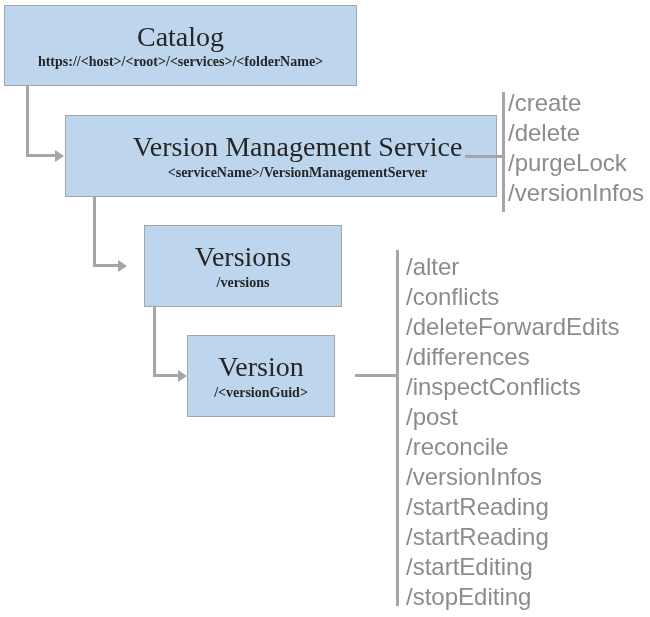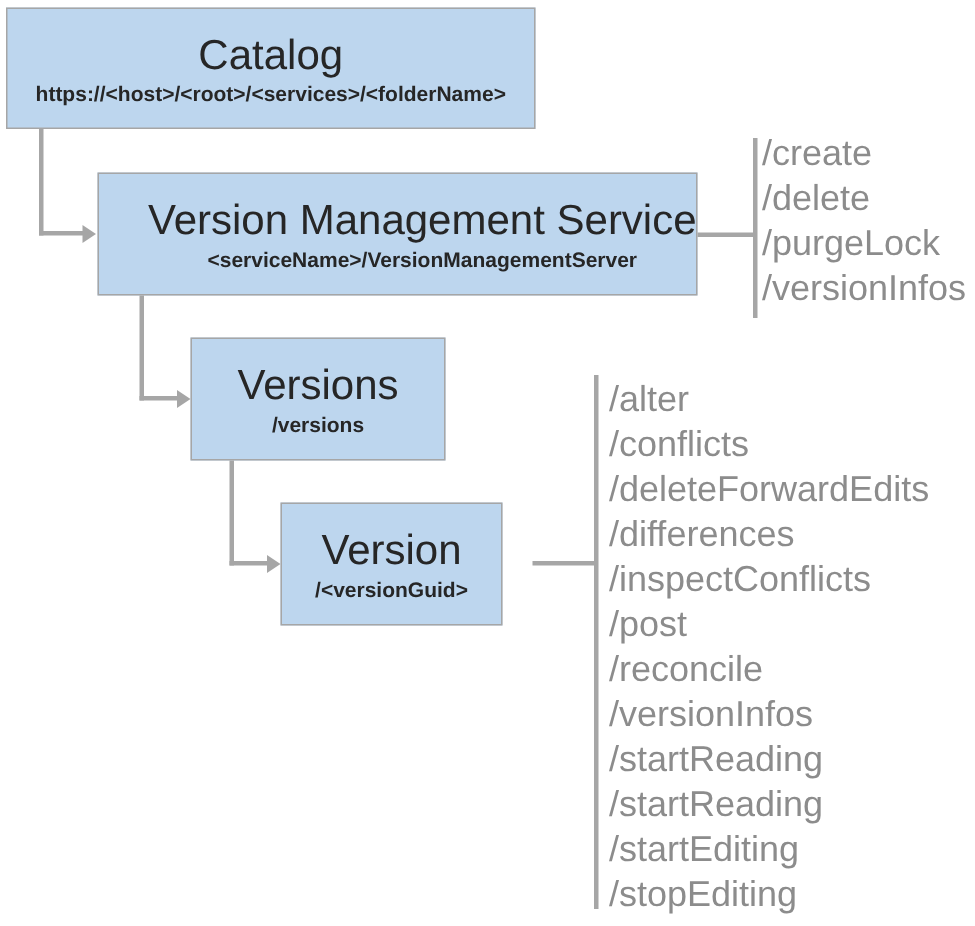--- a/index.html
+++ b/index.html
@@ -8,32 +8,33 @@
     position:relative; width:650px; height:617px; overflow:hidden;
     background:var(--background,#ffffff);
     font-family:"Liberation Sans", sans-serif;
   }
   .node {
     position:absolute; box-sizing:border-box;
     background:var(--box-fill,#bdd6ee);
     border:1px solid var(--box-border,#a6a6a6);
     display:flex; flex-direction:column; align-items:center; justify-content:center;
     text-align:center;
+    font-family:Liberation Serif, serif;
   }
   .node-title {
     font-size:28px; line-height:1.12; color:var(--title-text,#262626);
     white-space:nowrap;
   }
   .node-subtitle {
     font-size:14px; font-weight:bold; color:var(--title-text,#262626);
     margin-top:2px; white-space:nowrap;
   }
   .node-catalog  { left:4px;   top:5px;   width:353px; height:81px; }
-  .node-vms      { left:65px;  top:115px; width:400px; height:82px;padding-left:33px; }
-  .node-versions { left:127px; top:225px; width:170px; height:82px; }
+  .node-vms      { left:65px;  top:115px; width:432px; height:82px;padding-left:33px; }
+  .node-versions { left:144px; top:225px; width:198px; height:82px; }
   .node-version  { left:187px; top:335px; width:148px; height:82px; }
 
   .line { position:absolute; background:var(--connector,#a6a6a6); }
   .arrow-right {
     position:absolute; width:0; height:0;
     border-top:6px solid transparent; border-bottom:6px solid transparent;
     border-left:9px solid var(--connector,#a6a6a6);
   }
 
   

